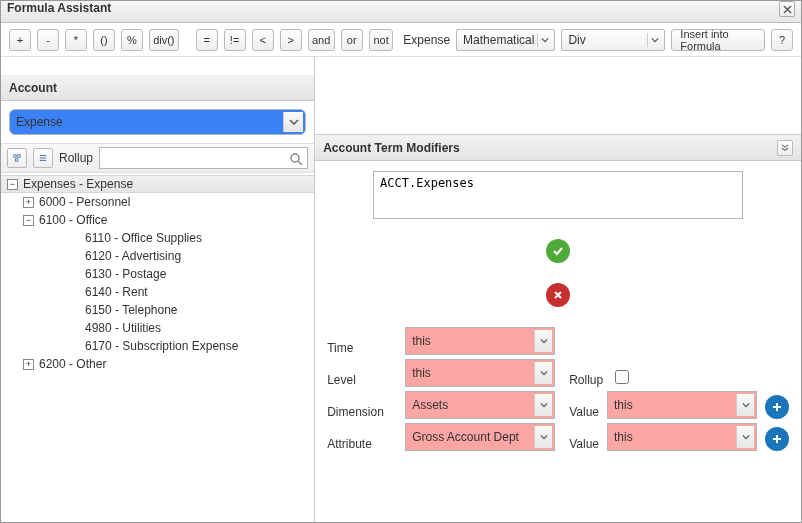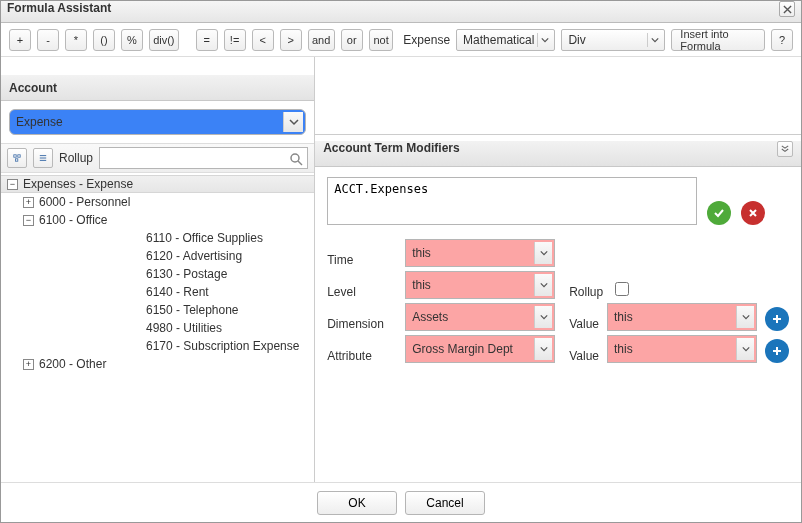--- a/index.html
+++ b/index.html
@@ -24,27 +24,27 @@
   .icon-btn { width: 20px; height: 20px; border: 1px solid #b9b9b9; border-radius: 2px; background: linear-gradient(#fff,#eee); display: inline-flex; align-items: center; justify-content: center; cursor: pointer; }
   .search-input-wrap { flex: 1; height: 22px; border: 1px solid #b5b5b5; background: #fff; display: flex; align-items: center; position: relative; }
   .search-input { flex: 1; border: none; outline: none; height: 100%; padding: 0 22px 0 4px; font-size: 12px; }
   .search-icon { position: absolute; right: 2px; top: 2px; width: 18px; height: 18px; display: flex; align-items: center; justify-content: center; cursor: pointer; }
   .tree { flex: 1; overflow: auto; padding: 2px 0; }
   .tree-row { height: 18px; display: flex; align-items: center; padding-left: 6px; white-space: nowrap; cursor: default; }
   .tree-row.root { background: linear-gradient(#f0f0f0,#e6e6e6); border: 1px solid #d6d6d6; border-left:none; border-right:none; }
   .tree-toggle { width: 11px; height: 11px; border: 1px solid #888; margin-right: 5px; display: inline-flex; align-items: center; justify-content: center; font-size: 9px; line-height: 1; cursor: pointer; background: #fff; }
   .tree-noicon { width: 11px; height: 11px; margin-right: 5px; display: inline-block; }
   .indent-1 { padding-left: 22px; }
-  .indent-3 { padding-left: 88px; gap: 41px; }
+  .indent-3 { padding-left: 68px; }
   .right-panel { flex: 1; display: flex; flex-direction: column; }
   .formula-area { flex: 0 0 78px; border-bottom: 1px solid #ccc; background:#fff; }
-  .modifiers-header { height: 26px; background: linear-gradient(#f2f2f2, #e3e3e3); border-bottom: 1px solid #c8c8c8; display: flex; align-items: flex-start; padding: 0 8px; font-weight: bold; margin-top: 6px; }
+  .modifiers-header { height: 26px; background: linear-gradient(#f2f2f2, #e3e3e3); border-bottom: 1px solid #c8c8c8; display: flex; align-items: center; padding: 0 8px; font-weight: bold; }
   .modifiers-header .collapse-btn { margin-left: auto; width: 16px; height: 16px; border: 1px solid #bbb; border-radius: 2px; background: linear-gradient(#fff,#eee); display:flex;align-items:center;justify-content:center;cursor:pointer; }
   .modifiers-body { flex: 1; padding: 10px 12px; overflow: auto; }
-  .term-input-row { display: flex; gap: 10px; align-items: flex-end; margin-bottom: 10px; }
+  .term-input-row { display: flex; gap: 10px; align-items: center; margin-bottom: 16px; flex-direction: column; }
   .term-input { width: 370px; height: 48px; border: 1px solid #b5b5b5; padding: 4px 6px; font-size: 12px; resize: none; }
   .circle-btn { width: 24px; height: 24px; border-radius: 50%; display: inline-flex; align-items: center; justify-content: center; cursor: pointer; margin-top: 10px; }
   .ok-btn { background: #4faa3a; }
   .cancel-btn { background: #c7302f; }
   .plus-btn { background: #1b75bb; }
   .circle-btn svg { width: 12px; height: 12px; }
   .field-row { display: flex; align-items: flex-end; height: 32px; gap: 8px; }
   .field-label { width: 70px; font-size: 12px; }
   .combo { height: 28px; border: 1px solid #b5b5b5; background: #fca5a5; display: flex; align-items: center; padding: 0 6px; position:relative; cursor:pointer; }
   .combo .drop { position:absolute; right:2px; top:2px; bottom:2px; width:18px; border-left:1px solid #ccc; background:linear-gradient(#fafafa,#e7e7e7); display:flex;align-items:center;justify-content:center; }
@@ -265,21 +265,21 @@
           <span class="circle-btn plus-btn">
             <svg viewBox="0 0 12 12">
                 <path d="M6 2 V10 M2 6 H10" stroke="#fff" stroke-width="2"></path>
               </svg>
           </span>
         </div>
 
         <div class="field-row">
           <span class="field-label">Attribute</span>
           <div class="combo combo-md">
-            <span>Gross Margin Dept</span>
+            <span>Gross Account Dept</span>
             <span class="drop">
                 <svg viewBox="0 0 10 10" width="8" height="8">
                   <path d="M1 3 L5 7 L9 3" stroke="#555" fill="none" stroke-width="1.5"></path>
                 </svg>
               </span>
           </div>
           <span class="value-label">Value</span>
           <div class="combo combo-md">
             <span>this</span>
             <span class="drop">
@@ -291,17 +291,13 @@
           <span class="circle-btn plus-btn">
             <svg viewBox="0 0 12 12">
                 <path d="M6 2 V10 M2 6 H10" stroke="#fff" stroke-width="2"></path>
               </svg>
           </span>
         </div>
       </div>
     </div>
   </div>
 
-  <div class="footer">
-    <button class="footer-btn">OK</button>
-    <button class="footer-btn">Cancel</button>
-  </div>
 </div>
 
 </body></html>

